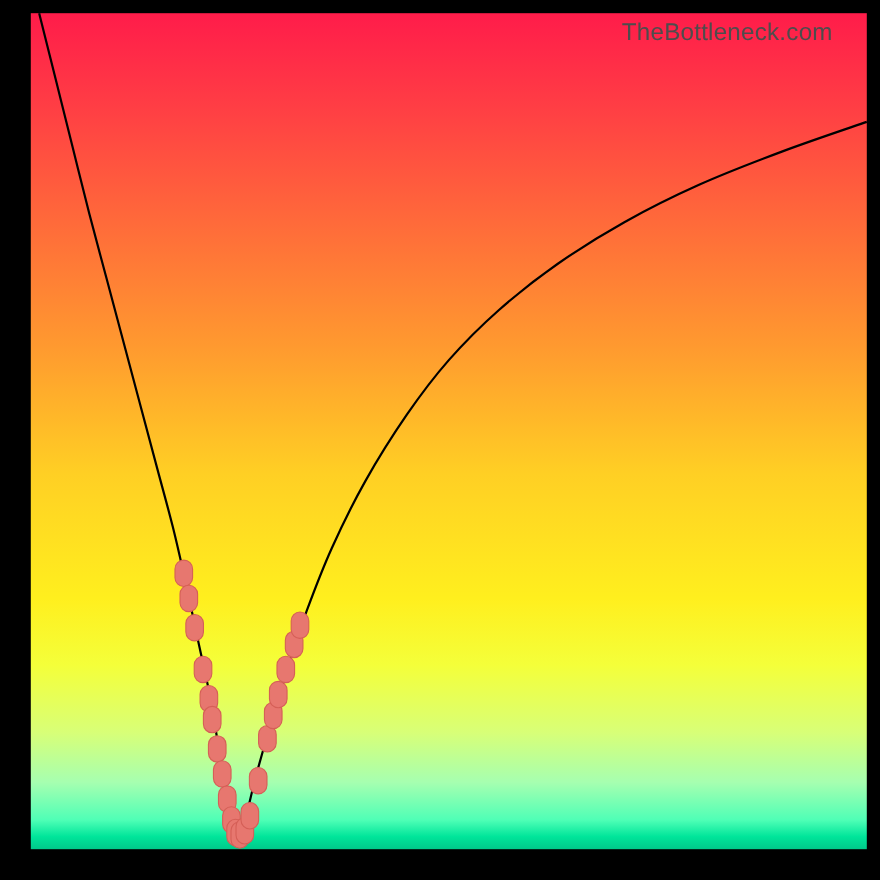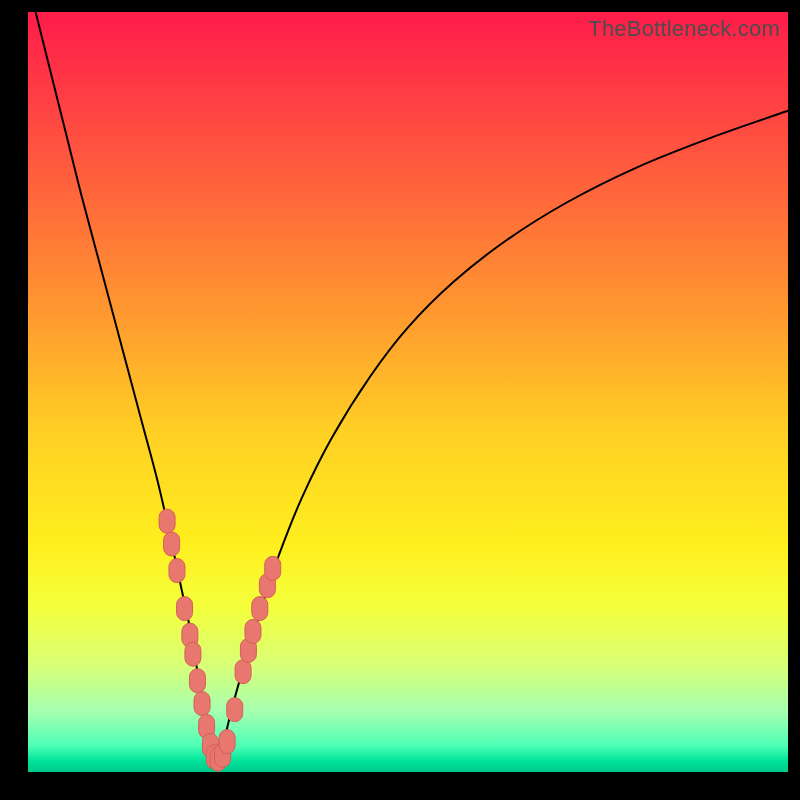--- a/index.html
+++ b/index.html
@@ -21,21 +21,21 @@
     position: absolute;
     left: 28px;
     top: 12px;
     width: 760px;
     height: 760px;
     box-sizing: border-box;
   }
   .watermark {
     position: absolute;
     top: 4px;
-    right: 8px;
+    right: 31px;
     color: #4d4d4d;
     font-size: 22px;
     font-weight: 500;
     letter-spacing: 0.2px;
     user-select: none;
   }
   svg.curve {
     position: absolute;
     left: 0; top: 0;
     width: 100%;

